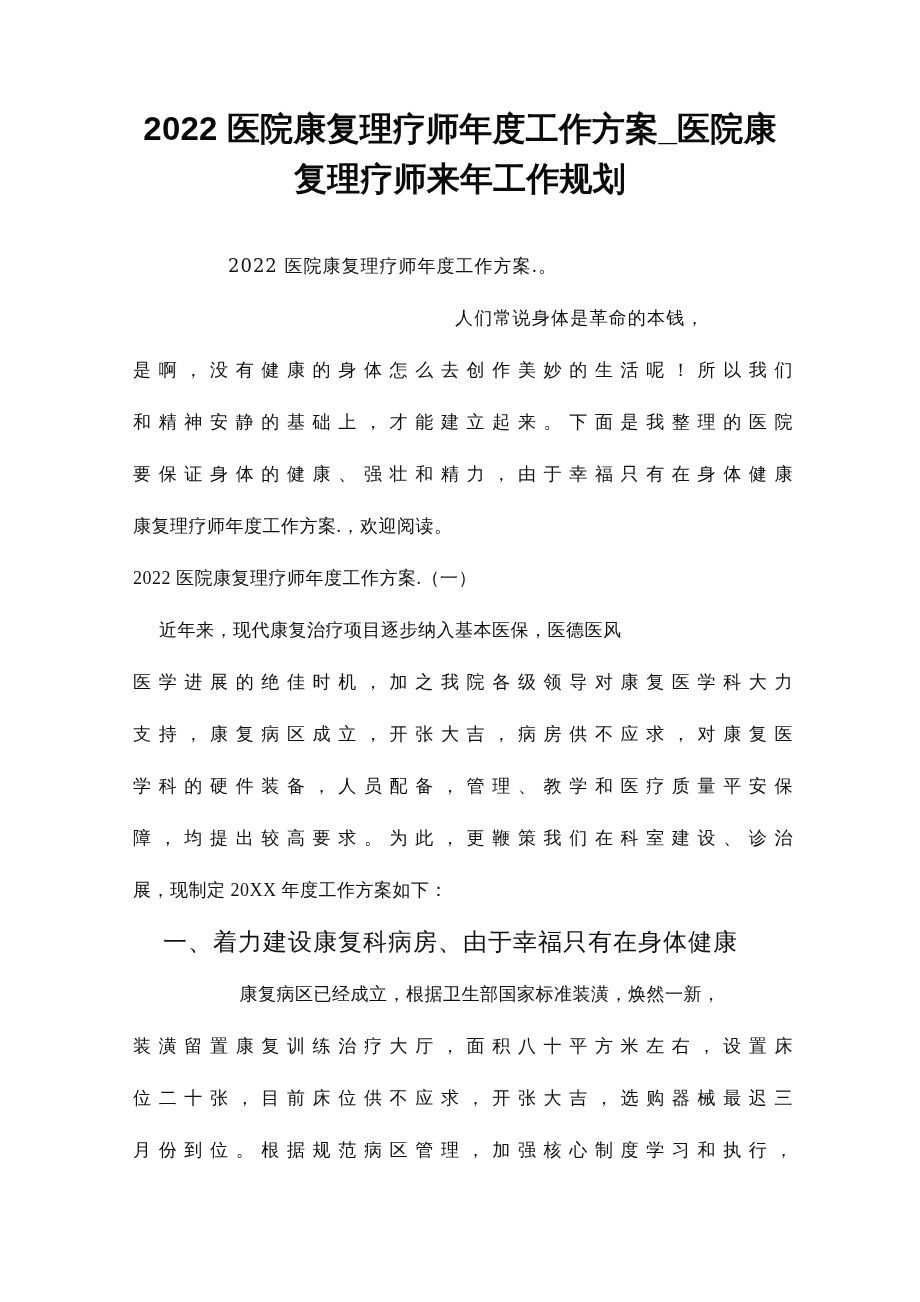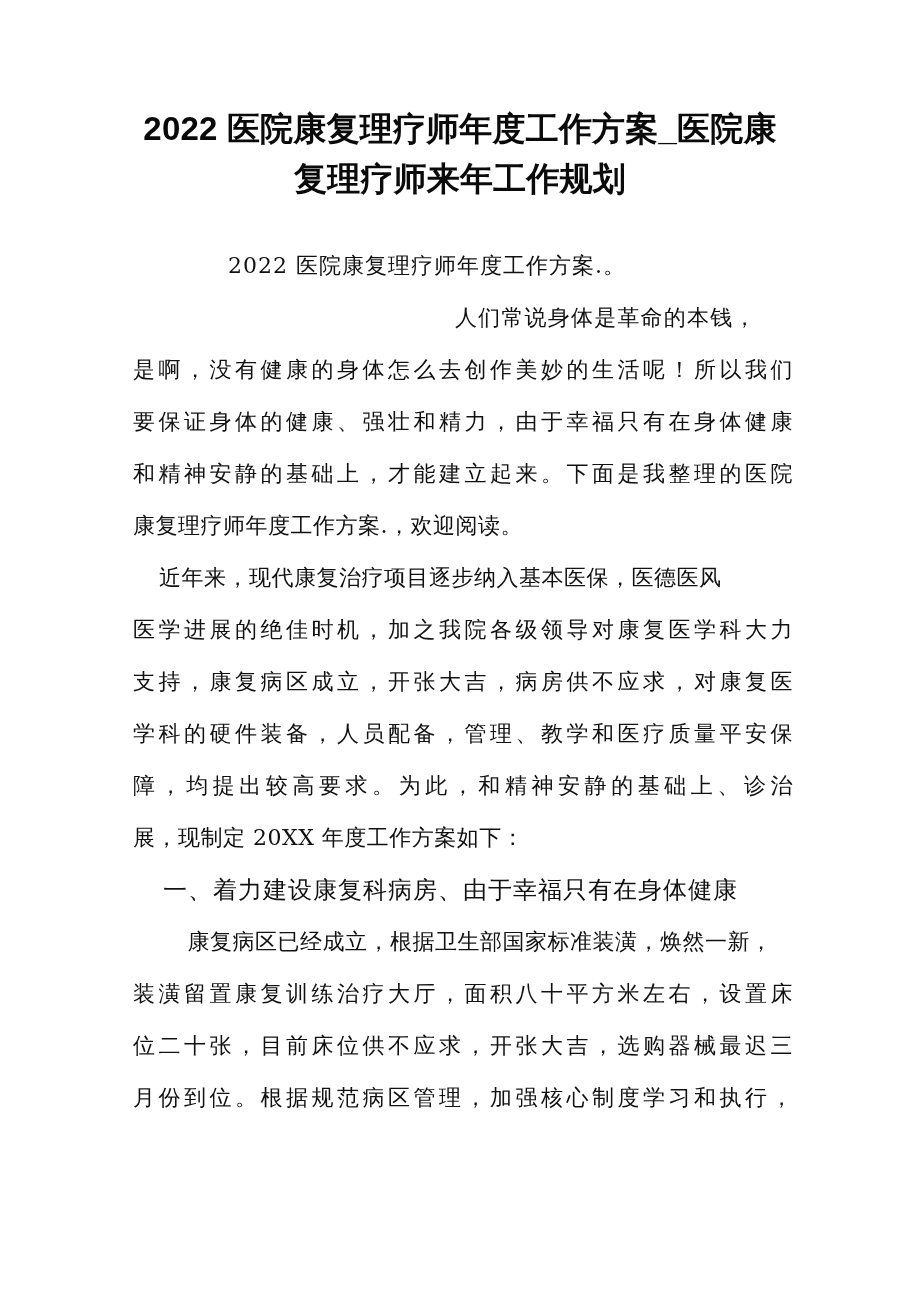--- a/index.html
+++ b/index.html
@@ -46,68 +46,69 @@
   .body-block {
     position: absolute;
     left: 133px;
     top: 240px;
     width: 660px;
   }
 
   .line {
     display: block;
     font-family: "DejaVu Serif", "Liberation Serif", serif;
-    font-size: 22px;
+    font-size: 18px;
     line-height: 52px;
     height: 52px;
     color: #111111;
     white-space: pre;
     letter-spacing: 0.5px;
   }
 
   
   .line.justify {
     text-align: justify;
     text-align-last: justify;
     white-space: normal;
   }
 
   .line.sub-title   { padding-left: 95px; letter-spacing: 1px; }
   .line.deep-indent { padding-left: 322px; letter-spacing: 1.2px; }
   .line.indent1     { padding-left: 26px; }
   .line.indent2     { padding-left: 34px; text-align: center; }
   .line.heading-sm  { font-size: 24px; padding-left: 30px; letter-spacing: 1px; }
-  .line.flush       { padding-left: 0; }
+  .line.flush       { padding-left: 0; font-family: Liberation Serif, serif; }
 </style>
 </head>
 <body>
 
 <div class="page">
 
   <div class="doc-title">
     <span class="tline">2022 医院康复理疗师年度工作方案_医院康</span>
     <span class="tline">复理疗师来年工作规划</span>
   </div>
 
   <div class="body-block">
 
     <span class="line sub-title">2022 医院康复理疗师年度工作方案.。</span>
 
     <span class="line deep-indent">人们常说身体是革命的本钱，</span>
     <span class="line justify">是啊，没有健康的身体怎么去创作美妙的生活呢！所以我们</span>
+    <span class="line justify">和精神安静的基础上，才能建立起来。下面是我整理的医院</span>
     <span class="line justify">要保证身体的健康、强壮和精力，由于幸福只有在身体健康</span>
-    <span class="line justify">和精神安静的基础上，才能建立起来。下面是我整理的医院</span>
     <span class="line flush">康复理疗师年度工作方案.，欢迎阅读。</span>
 
+    <span class="line flush">2022 医院康复理疗师年度工作方案.（一）</span>
 
     <span class="line indent1">近年来，现代康复治疗项目逐步纳入基本医保，医德医风</span>
     <span class="line justify">医学进展的绝佳时机，加之我院各级领导对康复医学科大力</span>
     <span class="line justify">支持，康复病区成立，开张大吉，病房供不应求，对康复医</span>
     <span class="line justify">学科的硬件装备，人员配备，管理、教学和医疗质量平安保</span>
-    <span class="line justify">障，均提出较高要求。为此，和精神安静的基础上、诊治</span>
+    <span class="line justify">障，均提出较高要求。为此，更鞭策我们在科室建设、诊治</span>
     <span class="line flush">展，现制定 20XX 年度工作方案如下：</span>
 
     <span class="line heading-sm">一、着力建设康复科病房、由于幸福只有在身体健康</span>
 
     <span class="line indent2">康复病区已经成立，根据卫生部国家标准装潢，焕然一新，</span>
     <span class="line justify">装潢留置康复训练治疗大厅，面积八十平方米左右，设置床</span>
     <span class="line justify">位二十张，目前床位供不应求，开张大吉，选购器械最迟三</span>
     <span class="line justify">月份到位。根据规范病区管理，加强核心制度学习和执行，</span>
 
   </div>

